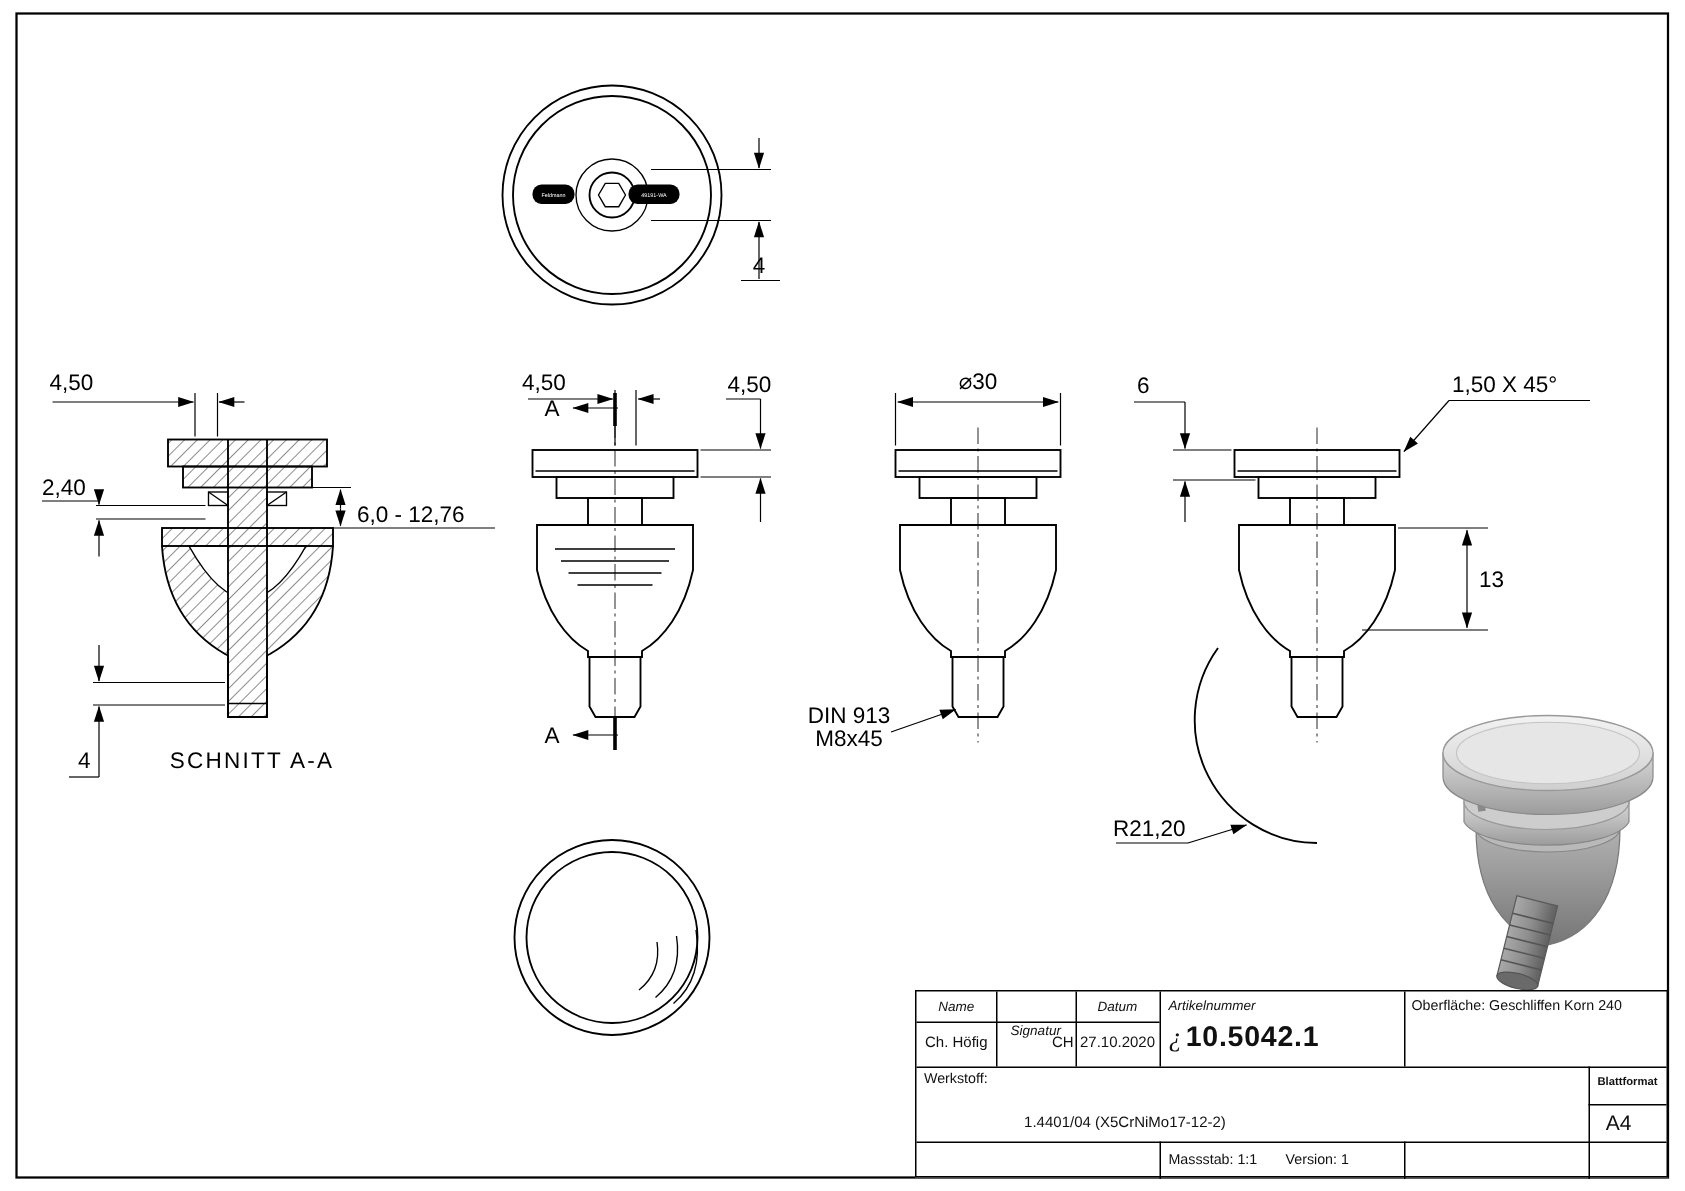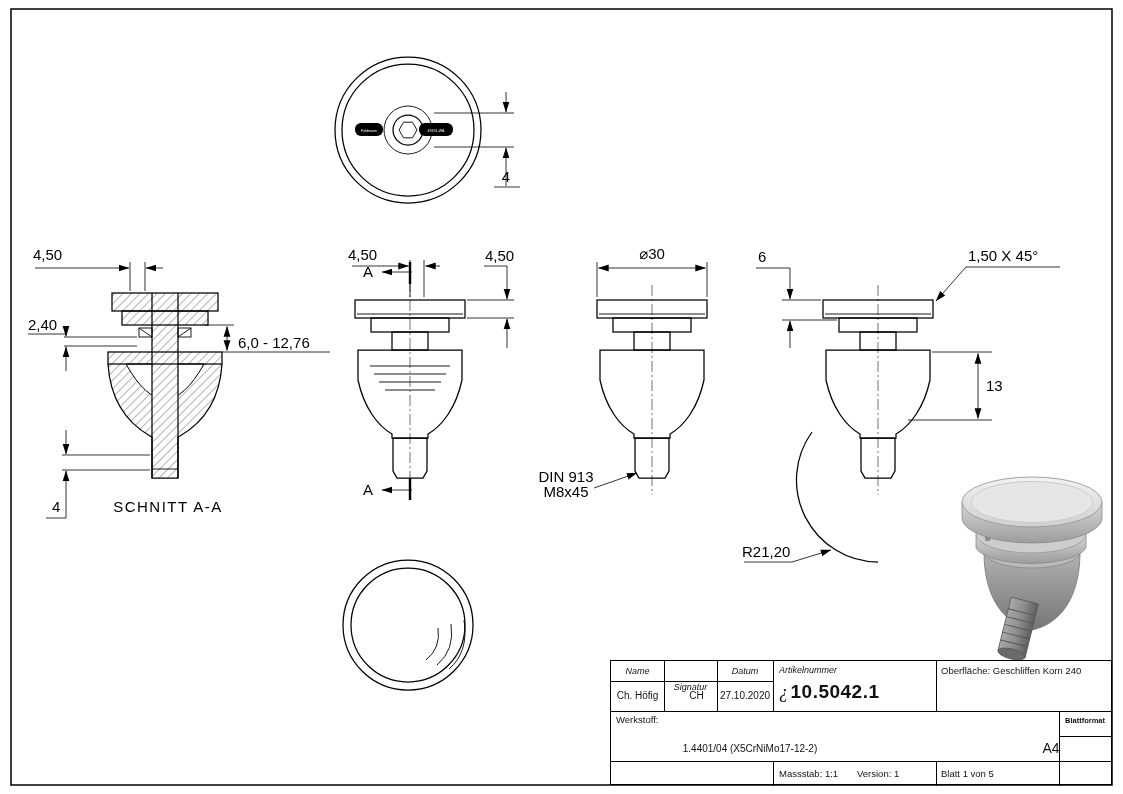--- a/index.html
+++ b/index.html
@@ -259,32 +259,31 @@
   <div class="vl" style="left:162px;top:100px;height:25px;"></div>
   <div class="vl" style="left:325px;top:0;height:50px;"></div>
   <div class="vl" style="left:325px;top:100px;height:25px;"></div>
   <div class="vl" style="left:448px;top:50px;height:75px;"></div>
 
   <div class="cell lab c-center" style="left:0;top:0;width:53px;line-height:20px;">Name</div>
   <div class="cell lab c-center" style="left:53px;top:0;width:53px;line-height:20px;margin-top:16px;">Signatur</div>
   <div class="cell lab c-center" style="left:106px;top:0;width:56px;line-height:20px;">Datum</div>
 
   <div class="cell val c-center" style="left:0;top:20px;width:53px;line-height:30px;">Ch. Höfig</div>
-  <div class="cell val c-center" style="left:59px;top:20px;width:53px;line-height:30px;">CH</div>
+  <div class="cell val c-center" style="left:71px;top:20px;width:53px;line-height:30px;">CH</div>
   <div class="cell val c-center" style="left:106px;top:20px;width:56px;line-height:30px;">27.10.2020</div>
 
   <div class="cell lab" style="left:168px;top:4px;width:120px;">Artikelnummer</div>
   <div class="cell artnum" style="left:168px;top:20px;width:155px;"><span class="artprefix">¿</span><span>10.5042.1</span></div>
 
   <div class="cell lab2" style="left:330px;top:4px;width:170px;">Oberfläche:  Geschliffen Korn 240</div>
 
   <div class="cell lab2" style="left:5px;top:53px;width:150px;">Werkstoff:</div>
   <div class="cell val" style="left:9px;top:82px;width:260px;">1.4401/04 (X5CrNiMo17-12-2)</div>
 
   <div class="cell bfmt c-center" style="left:448px;top:55px;width:52px;font-weight:bold;">Blattformat</div>
-  <div class="cell a4 c-center" style="left:424px;top:75px;width:32px;line-height:25px;">A4</div>
+  <div class="cell a4 c-center" style="left:452px;top:75px;width:32px;line-height:25px;">A4</div>
 
   <div class="cell lab2" style="left:168px;top:100px;width:80px;line-height:25px;">Massstab: 1:1</div>
   <div class="cell lab2" style="left:246px;top:100px;width:75px;line-height:25px;">Version: 1</div>
-  <div class="cell lab2" style="left:330px;top:100px;width:168px;line-height:25px;">Blatt 1 von 5</div>
 </div>
 
 </div>
 
 </body></html>

